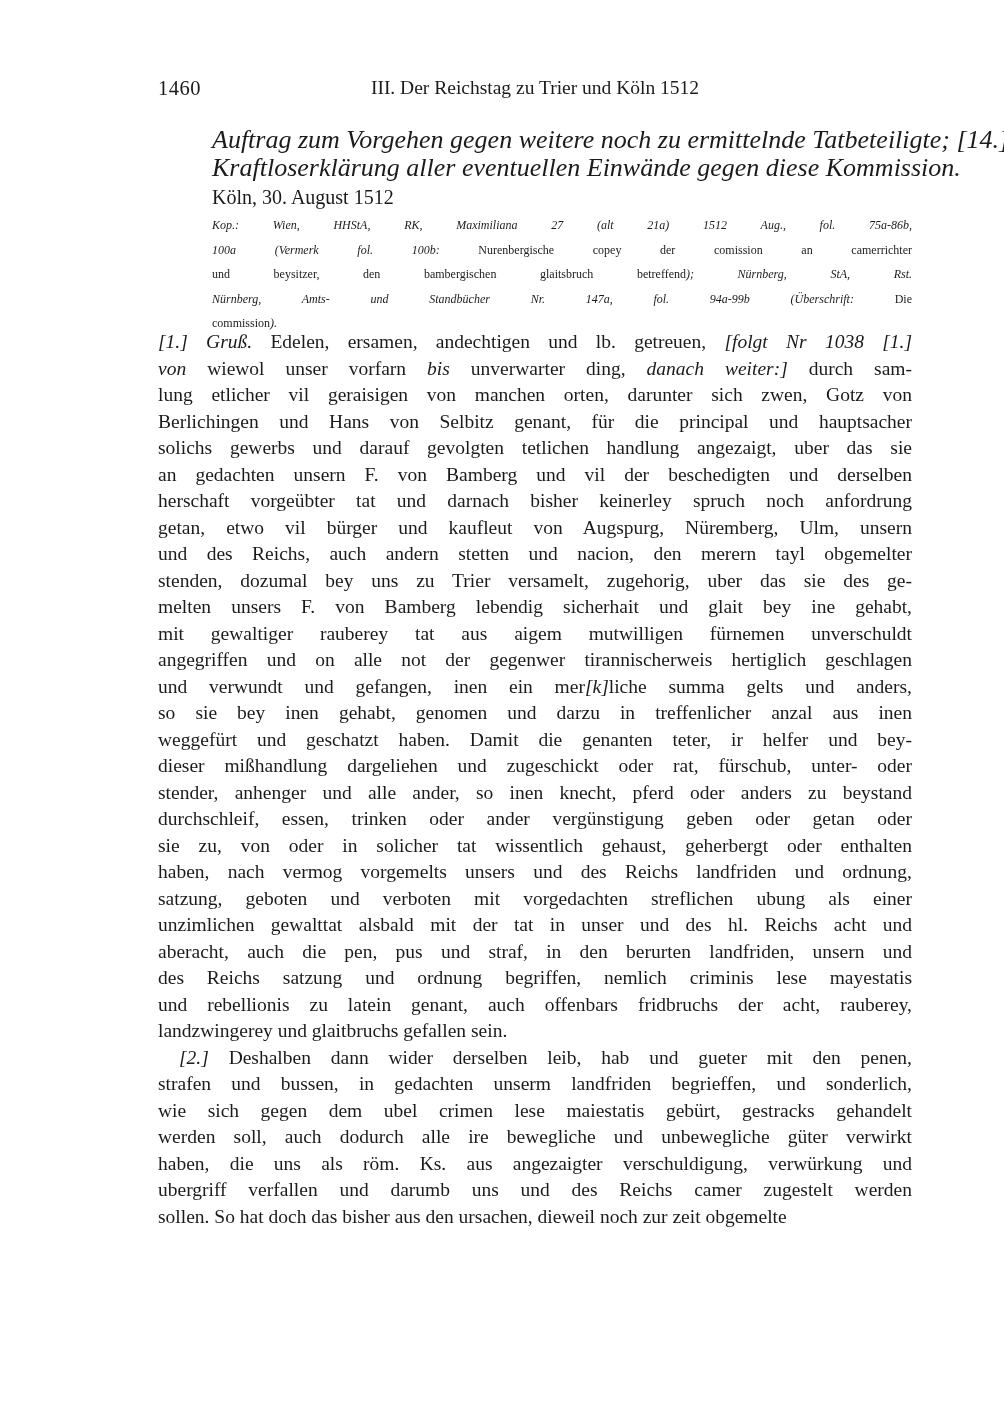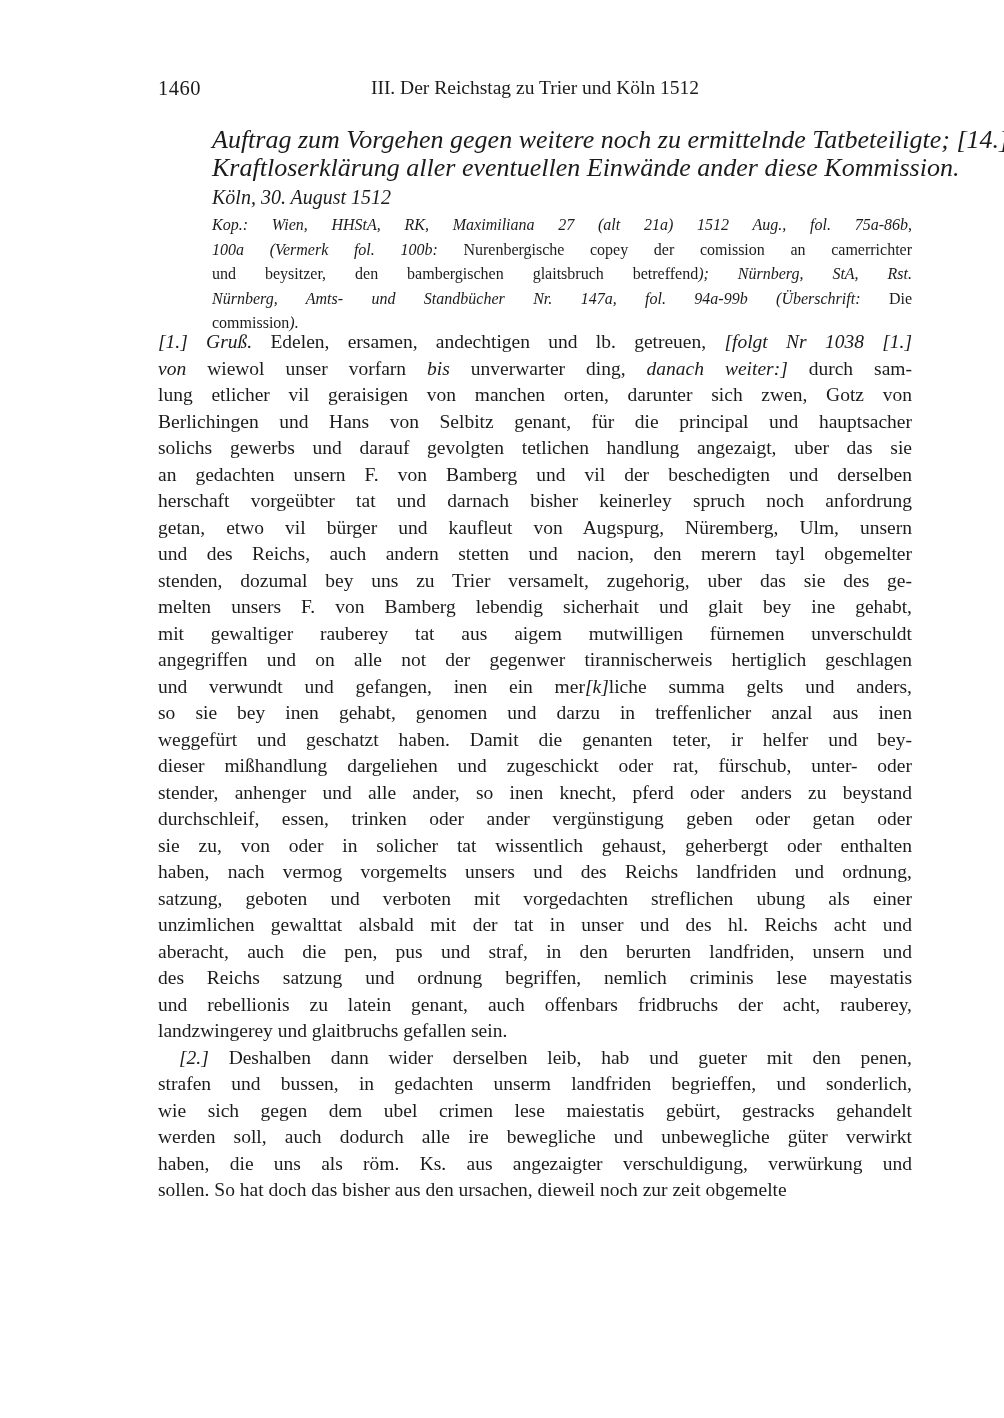--- a/index.html
+++ b/index.html
@@ -16,23 +16,23 @@
   .col { position: absolute; left: 158px; width: 754px; }
   .ind { position: absolute; left: 212px; width: 700px; }
 
   .header { top: 76px; height: 26px; font-size: 19.5px; line-height: 24px; }
   .pagenum { position: absolute; left: 0; top: 0; font-size: 20.5px; letter-spacing: 0.5px; }
   .runhead { text-align: center; }
 
   .summary { top: 126px; font-size: 26px; line-height: 28px; font-style: italic; }
   .summary .ln { white-space: nowrap; }
 
-  .dateline { top: 184px; font-size: 20px; line-height: 26px; font-style: italic; }
+  .dateline { top: 184px; font-size: 20px; line-height: 26px; }
 
-  .kop { top: 213px; font-size: 16px; line-height: 24.5px; font-style: italic; }
+  .kop { top: 213px; font-size: 12px; line-height: 24.5px; font-style: italic; }
 
   .bodytext { top: 329px; font-size: 19.5px; line-height: 26.5px; }
 
   .ln { min-height: 1em; }
   .just { text-align: justify; text-align-last: justify; }
   .it { font-style: italic; }
   .ro { font-style: normal; }
   .para.indent .ln:first-child { text-indent: 21px; }
 </style>
 </head>
@@ -40,21 +40,21 @@
 
 <div class="page">
 
   <div class="col header">
     <span class="pagenum">1460</span>
     <div class="runhead">III. Der Reichstag zu Trier und Köln 1512</div>
   </div>
 
   <div class="ind summary" id="summary">
       <div class="ln"><span class="it">Auftrag zum Vorgehen gegen weitere noch zu ermittelnde Tatbeteiligte; [14.]</span></div>
-      <div class="ln"><span class="it">Kraftloserklärung aller eventuellen Einwände ander diese Kommission.</span></div>
+      <div class="ln"><span class="it">Kraftloserklärung aller eventuellen Einwände gegen diese Kommission.</span></div>
     </div>
 
   <div class="ind dateline">Köln, 30. August 1512</div>
 
   <div class="ind kop" id="kop">
       <div class="ln just"><span class="it">Kop.: Wien, HHStA, RK, Maximiliana 27 (alt 21a) 1512 Aug., fol. 75a-86b,</span></div>
       <div class="ln just"><span class="it">100a (Vermerk fol. 100b: </span><span class="ro">Nurenbergische copey der comission an camerrichter</span></div>
       <div class="ln just"><span class="ro">und beysitzer, den bambergischen glaitsbruch betreffend</span><span class="it">); Nürnberg, StA, Rst.</span></div>
       <div class="ln just"><span class="it">Nürnberg, Amts- und Standbücher Nr. 147a, fol. 94a-99b (Überschrift: </span><span class="ro">Die</span></div>
       <div class="ln"><span class="ro">commission</span><span class="it">).</span></div>
@@ -89,17 +89,18 @@
         <div class="ln just"><span class="ro">des Reichs satzung und ordnung begriffen, nemlich criminis lese mayestatis</span></div>
         <div class="ln just"><span class="ro">und rebellionis zu latein genant, auch offenbars fridbruchs der acht, rauberey,</span></div>
         <div class="ln"><span class="ro">landzwingerey und glaitbruchs gefallen sein.</span></div>
       </div>
       <div class="para indent">
         <div class="ln just"><span class="it">[2.]</span><span class="ro"> Deshalben dann wider derselben leib, hab und gueter mit den penen,</span></div>
         <div class="ln just"><span class="ro">strafen und bussen, in gedachten unserm landfriden begrieffen, und sonderlich,</span></div>
         <div class="ln just"><span class="ro">wie sich gegen dem ubel crimen lese maiestatis gebürt, gestracks gehandelt</span></div>
         <div class="ln just"><span class="ro">werden soll, auch dodurch alle ire bewegliche und unbewegliche güter verwirkt</span></div>
         <div class="ln just"><span class="ro">haben, die uns als röm. Ks. aus angezaigter verschuldigung, verwürkung und</span></div>
+        <div class="ln just"><span class="ro">ubergriff verfallen und darumb uns und des Reichs camer zugestelt werden</span></div>
         <div class="ln"><span class="ro">sollen. So hat doch das bisher aus den ursachen, dieweil noch zur zeit obgemelte</span></div>
       </div>
     </div>
 
 </div>
 
 </body></html>

